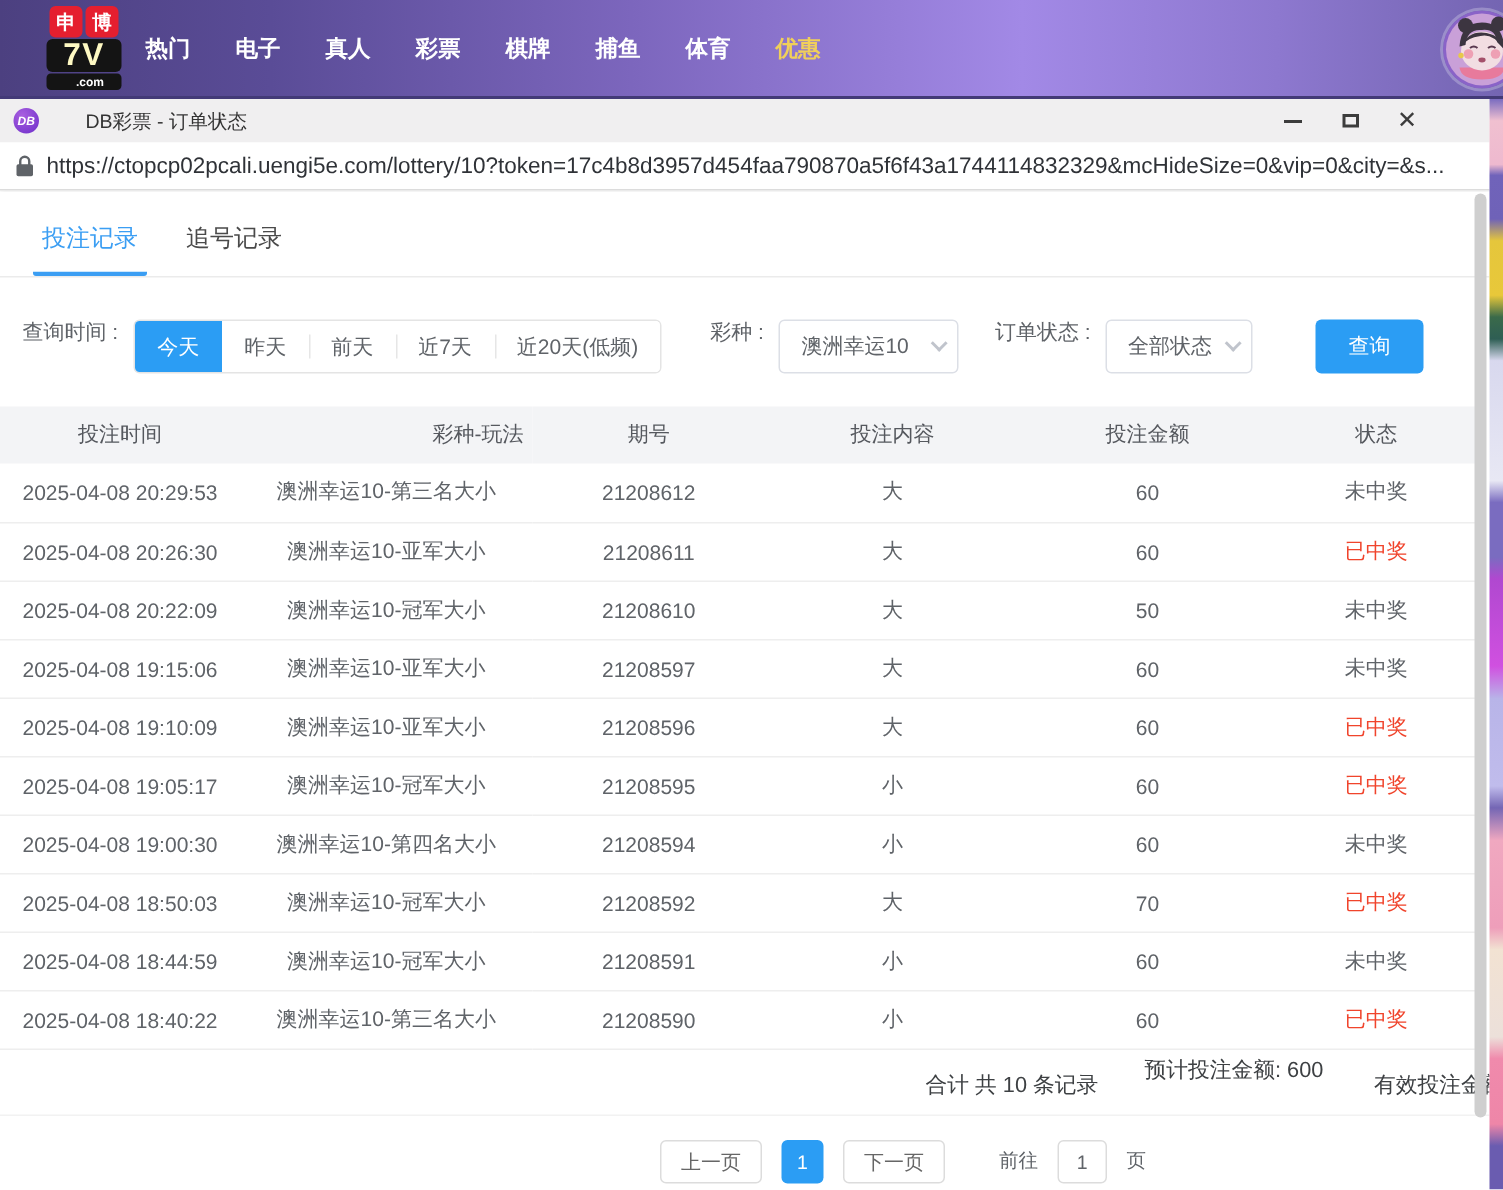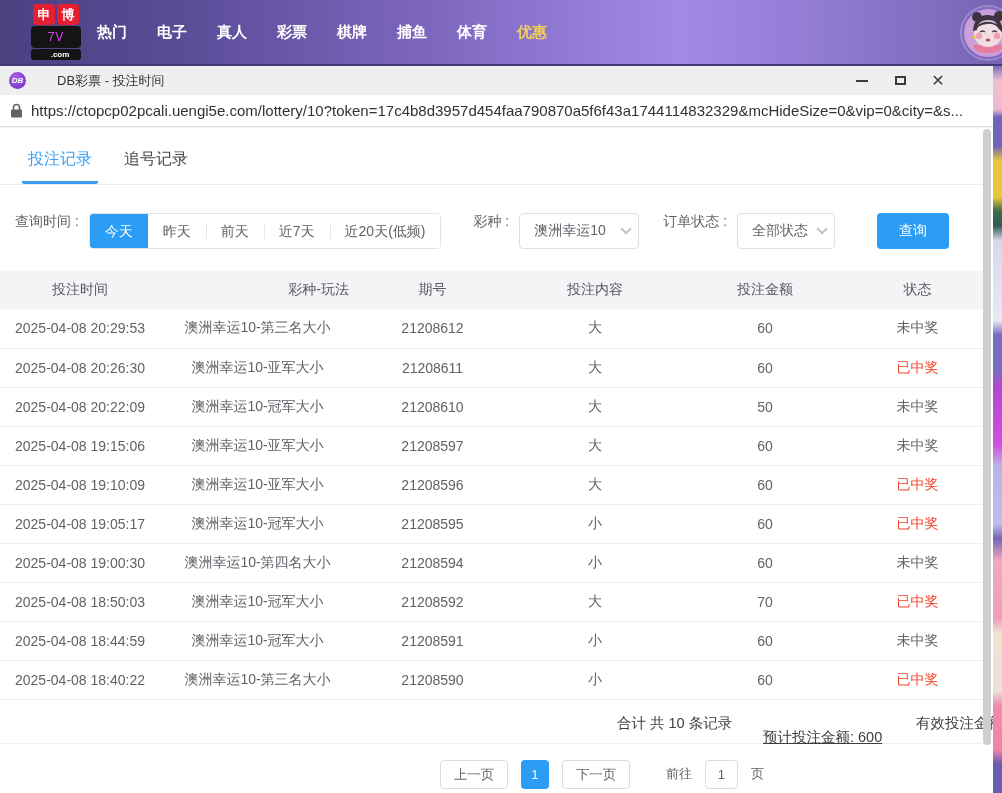--- a/index.html
+++ b/index.html
@@ -6,21 +6,21 @@
   html,body { width:1002px; height:793px; overflow:hidden; }
   body { font-family:"Liberation Sans","DejaVu Sans",sans-serif; background:#fff; position:relative; }
 
   
   .banner{ position:absolute; top:0; left:0; width:1002px; height:66px;
     background:linear-gradient(90deg,#4c4080 0%,#5a4c97 18%,#7c66bd 42%,#a289e6 68%,#8d78cf 85%,#7465b2 100%);
     border-bottom:2px solid #433a77; display:flex; align-items:center; }
   .logo{ margin-left:28px; width:56px; display:flex; flex-direction:column; align-items:center; gap:1px; }
   .logo-row{ display:flex; gap:2px; }
   .logo-sq{ width:22px; height:21px; background:#e51f2f; border-radius:4px; color:#fff; font-size:13px; font-weight:bold; display:flex; align-items:center; justify-content:center; }
-  .logo-7v{ width:50px; height:22px; background:#141414; border-radius:4px; color:#d946ef; font-weight:normal; font-size:12px; letter-spacing:1px; display:flex; align-items:center; justify-content:center; }
+  .logo-7v{ width:50px; height:22px; background:#141414; border-radius:4px; color:#fef9c3; font-weight:bold; font-size:21px; letter-spacing:1px; display:flex; align-items:center; justify-content:center; }
   .logo-com{ width:50px; height:11px; background:#141414; border-radius:3px; color:#fff; font-size:8px; font-weight:bold; display:flex; align-items:center; justify-content:center;padding-left:8px; }
   .nav{ display:flex; gap:30px; margin-left:13px; }
   .nav-item{ color:#fff; font-size:15px; font-weight:bold; cursor:pointer; padding:6px 0; }
   .nav-item.gold{ color:#f0cf5a; }
   .avatar{ position:absolute; top:7px; left:962px; width:52px; height:52px; border-radius:50%; overflow:hidden; box-shadow:0 0 0 2px rgba(255,255,255,.25); }
 
   
   .titlebar{ position:absolute; top:66px; left:0; width:993px; height:29px; background:#f0eff0; display:flex; align-items:center;gap:24px; }
   .favicon{ width:17px; height:17px; border-radius:50%; margin-left:9px; background:radial-gradient(circle at 35% 30%,#a95fe0,#6c2dc9); color:#fff; font-size:8px; font-weight:bold; font-style:italic; display:flex; align-items:center; justify-content:center; }
   .win-title{ margin-left:7px; font-size:13px; color:#333; }
@@ -58,21 +58,21 @@
 
   .bet-table{ width:985px; border-collapse:collapse; margin-top:22px; font-size:14px; color:#5f6368; table-layout:fixed; }
   .bet-table th{ background:#f3f4f6; height:38px; font-weight:normal; color:#55585e; text-align:center; }
   .bet-table th.h-game{ text-align:right; padding-right:6px; }
   .bet-table td{ height:39px; border-bottom:1px solid #eeeeee; text-align:center; }
   td.won{ color:#f0442c; }
   .c1{width:160px}.c2{width:195px}.c3{width:155px}.c4{width:170px}.c5{width:170px}.c6{width:135px}
 
   .summary{ position:relative; height:44px; border-bottom:1px solid #f2f2f2; font-size:14.5px; color:#3d4043; }
   .sum-total{ position:absolute; left:617px; top:14px; white-space:nowrap; }
-  .sum-expected{ position:absolute; left:763px; top:28px; white-space:nowrap;text-decoration:underline; }
+  .sum-expected{ position:absolute; left:763px; top:4px; white-space:nowrap; }
   .sum-valid{ position:absolute; left:916px; top:14px; white-space:nowrap; }
 
   .pagination{ display:flex; align-items:center; gap:13px; margin:16px 0 0 440px; font-size:13px; color:#5f6368; }
   .pg-btn{ height:29px; line-height:27px; padding:0 13px; border:1px solid #dcdcdc; border-radius:4px; background:#fff; color:#666; cursor:pointer; }
   .pg-cur{ width:28px; height:29px; line-height:29px; text-align:center; background:#2b9df4; color:#fff; border-radius:4px; }
   .pg-goto{ margin-left:23px; }
   .pg-input{ width:33px; height:29px; border:1px solid #dcdcdc; border-radius:4px; text-align:center; font-size:13px; color:#5f6368; }
 
   
   .scrollbar{ position:absolute; left:983px; top:129px; width:8px; height:616px; background:#cfcfcf; border-radius:4px; }
@@ -116,21 +116,21 @@
       <path d="M18 25 q2.5 -2 5 0" stroke="#5a3a50" stroke-width="1.4" fill="none"></path>
       <path d="M30 25 q2.5 -2 5 0" stroke="#5a3a50" stroke-width="1.4" fill="none"></path>
       <ellipse cx="26" cy="33" rx="2.4" ry="1.6" fill="#a4506a"></ellipse>
       <circle cx="12" cy="30" r="1.8" fill="#e8c84a"></circle>
     </svg>
   </div>
 </header>
 
 <div class="titlebar">
   <div class="favicon">DB</div>
-  <div class="win-title">DB彩票 - 投注时间</div>
+  <div class="win-title">DB彩票 - 订单状态</div>
   <div class="win-controls">
     <div class="win-btn">
         <div class="glyph-min"></div>
       </div>
     <div class="win-btn">
         <div class="glyph-max"></div>
       </div>
     <div class="win-btn">
         <div class="glyph-close">✕</div>
       </div>

